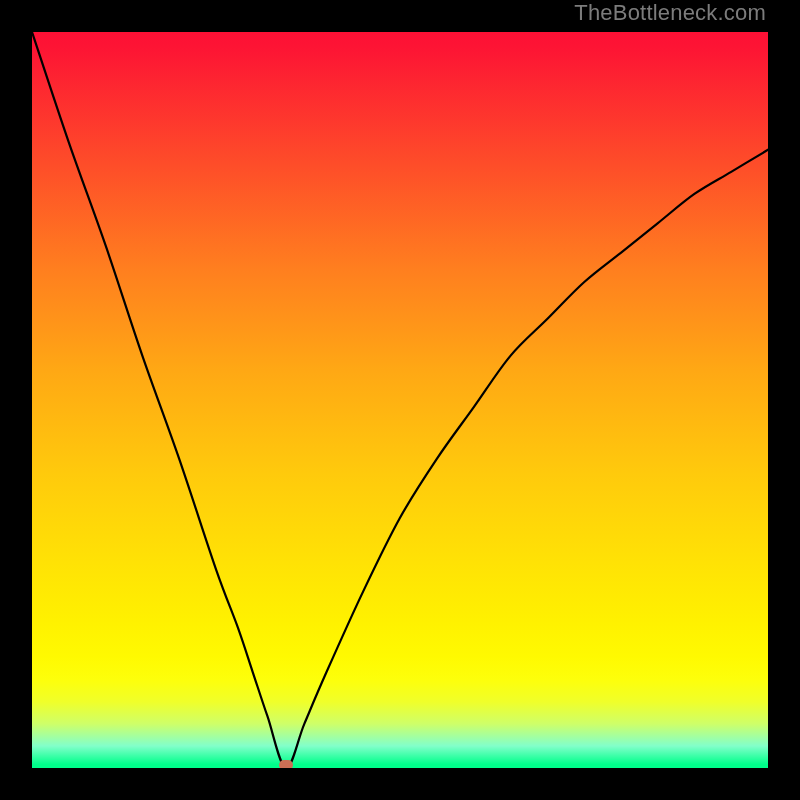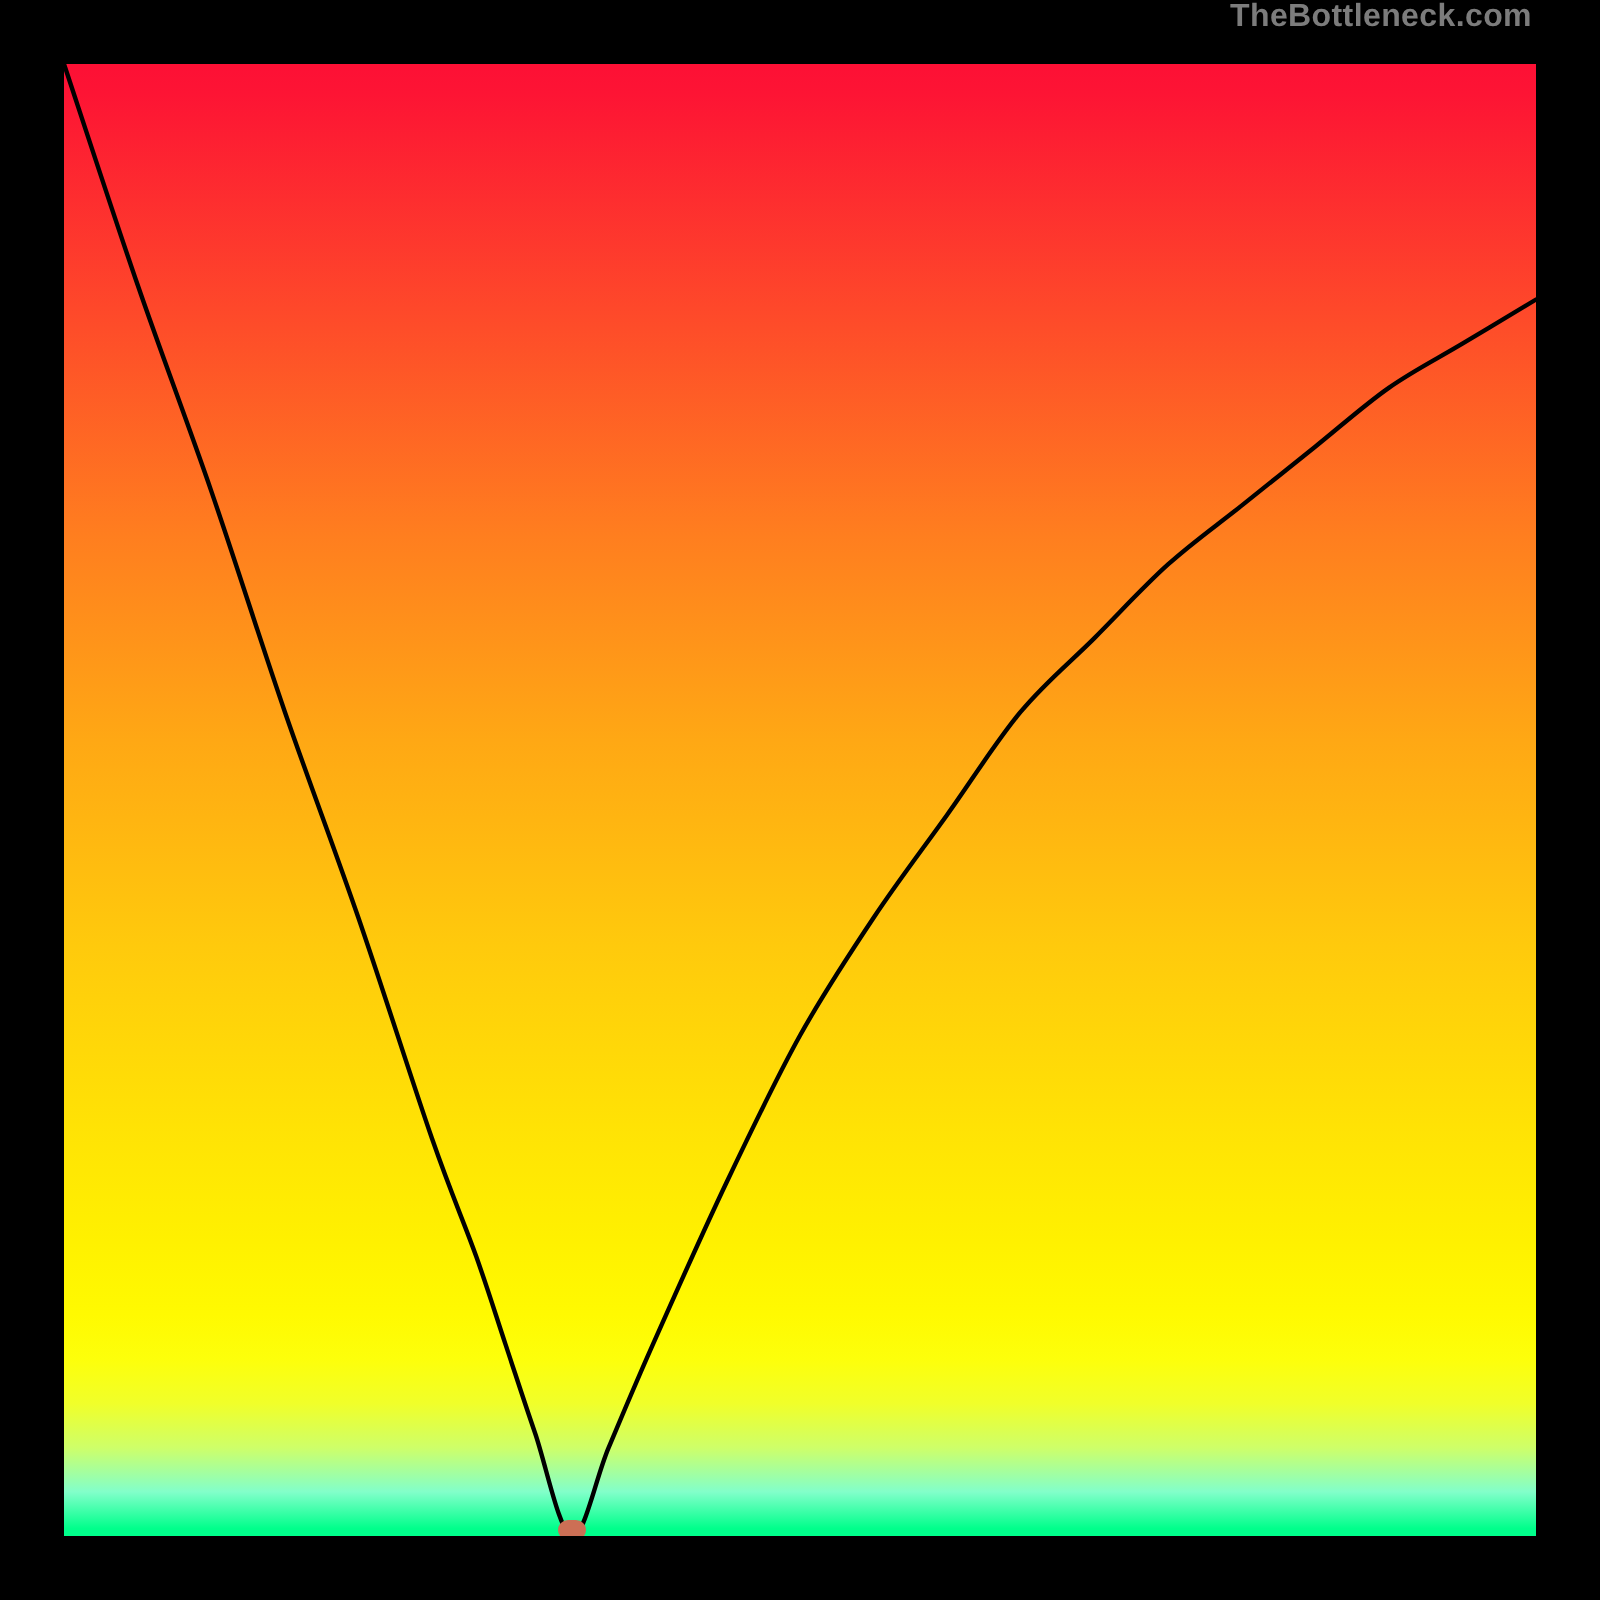--- a/index.html
+++ b/index.html
@@ -46,22 +46,22 @@
       #82ffca 97%,
       #00ff8b 99.5%,
       #00ff8b 100%
     );
   }
   .watermark {
     position: absolute;
     top: 0px;
     right: 34px;
     color: #7c7c7c;
-    font-size: 16px;
-    font-weight: 700;
+    font-size: 22px;
+    font-weight: 400;
     letter-spacing: 0.2px;
     z-index: 5;
   }
   svg.curve {
     position: absolute;
     top: 0; left: 0;
     width: 100%;
     height: 100%;
   }
   .marker {

